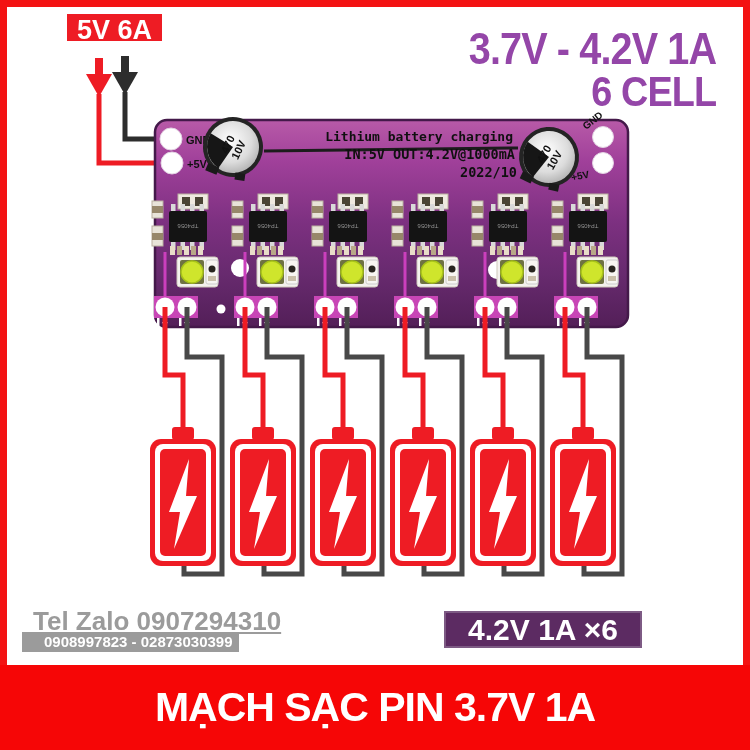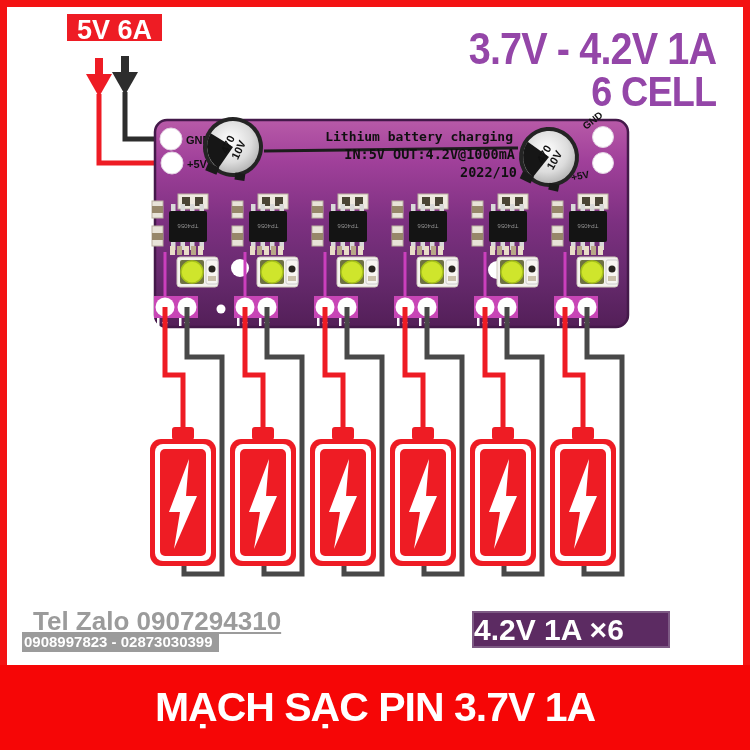--- a/index.html
+++ b/index.html
@@ -11,23 +11,23 @@
   .frame-right{left:743px;top:0;width:7px;height:665px;}
   .badge-input{position:absolute;left:67px;top:14px;width:95px;height:27px;background:#ee1c24;
        color:#fff;font-weight:bold;font-size:27px;line-height:33px;text-align:center;letter-spacing:0;}
   .heading{position:absolute;top:17px;right:34px;text-align:right;color:#9446a8;font-weight:bold;margin-top:8px;}
   .heading .l1{font-size:45px;line-height:47px;letter-spacing:-1px;transform:scaleX(.88);transform-origin:100% 50%;}
   .heading .l2{font-size:42px;line-height:40px;letter-spacing:-1px;transform:scaleX(.9);transform-origin:100% 50%;}
   svg{position:absolute;left:0;top:0;}
   .contact-tel{position:absolute;left:33px;top:606px;color:#9b9b9b;font-weight:bold;font-size:26px;
        text-decoration:underline;}
   .contact-phones{position:absolute;left:22px;top:632px;background:#9b9b9b;color:#fff;
-       font-weight:bold;font-size:15px;padding:1px 6px 2px 2px;}
+       font-weight:bold;font-size:15px;padding:1px 6px 2px 22px;}
   .badge-output{position:absolute;left:444px;top:611px;width:194px;height:33px;background:#5c2b62;
-       border:2px solid #7d5a84;color:#fff;font-weight:bold;font-size:30px;line-height:33px;margin-left:28px;}
+       border:2px solid #7d5a84;color:#fff;font-weight:bold;font-size:30px;line-height:33px;text-align:center;}
   .banner{position:absolute;left:0;top:665px;width:750px;height:85px;background:#f60606;
        display:flex;align-items:center;justify-content:center;color:#fff;font-weight:bold;
        font-size:41px;letter-spacing:-1px;white-space:nowrap;}
   .pcb-text{font-family:"DejaVu Sans Mono",monospace;font-weight:bold;fill:#101010;}
 </style>
 </head>
 <body>
 
 <div id="stage">
 

